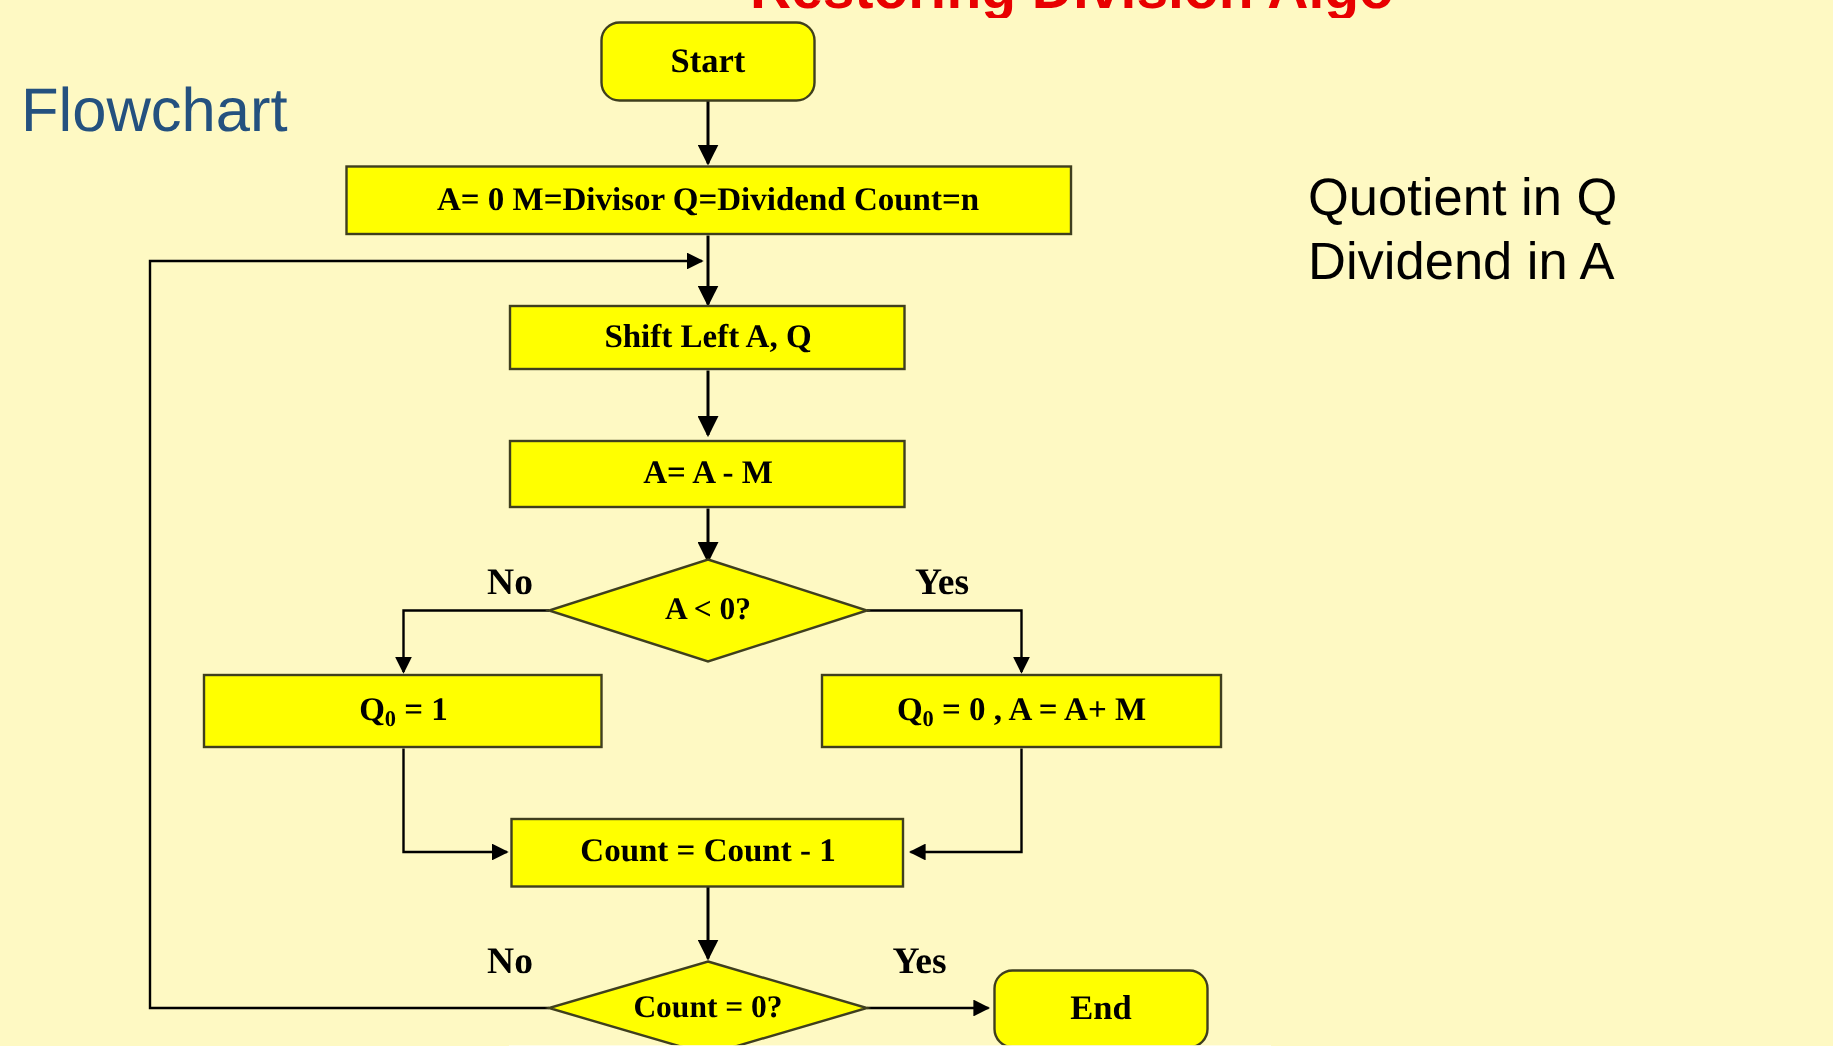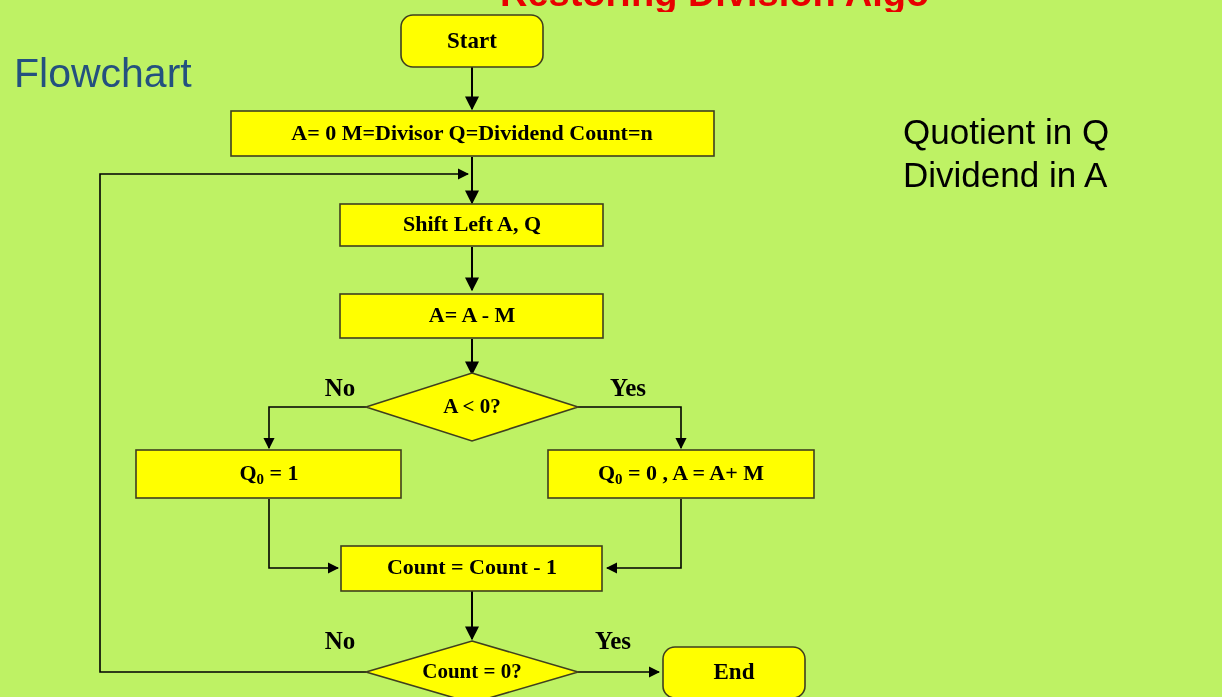--- a/index.html
+++ b/index.html
@@ -8,21 +8,21 @@
     padding: 0;
     background: #ffffff;
   }
   body {
     font-family: "Liberation Sans", sans-serif;
   }
   #slide {
     position: relative;
     width: 1222px;
     height: 697px;
-    background: #bef264;
+    background: #fef9c3;
     overflow: hidden;
   }
   #flow-svg {
     position: absolute;
     left: 0;
     top: 0;
     width: 1222px;
     height: 697px;
   }
   .node-label {
@@ -72,21 +72,21 @@
   .note-text {
     position: absolute;
     left: 872px;
     top: 110px;
     font-family: "Liberation Sans", sans-serif;
     font-size: 35px;
     color: #000000;
     line-height: 43px;
     white-space: nowrap;
   }
-  .note-line { display: block; margin-left: 31px; }
+  .note-line { display: block; }
   .top-banner {
     position: absolute;
     left: 500px;
     top: -28px;
     width: 430px;
     height: 40px;
     font-family: "Liberation Sans", sans-serif;
     font-size: 38px;
     font-weight: bold;
     color: #e80000;

